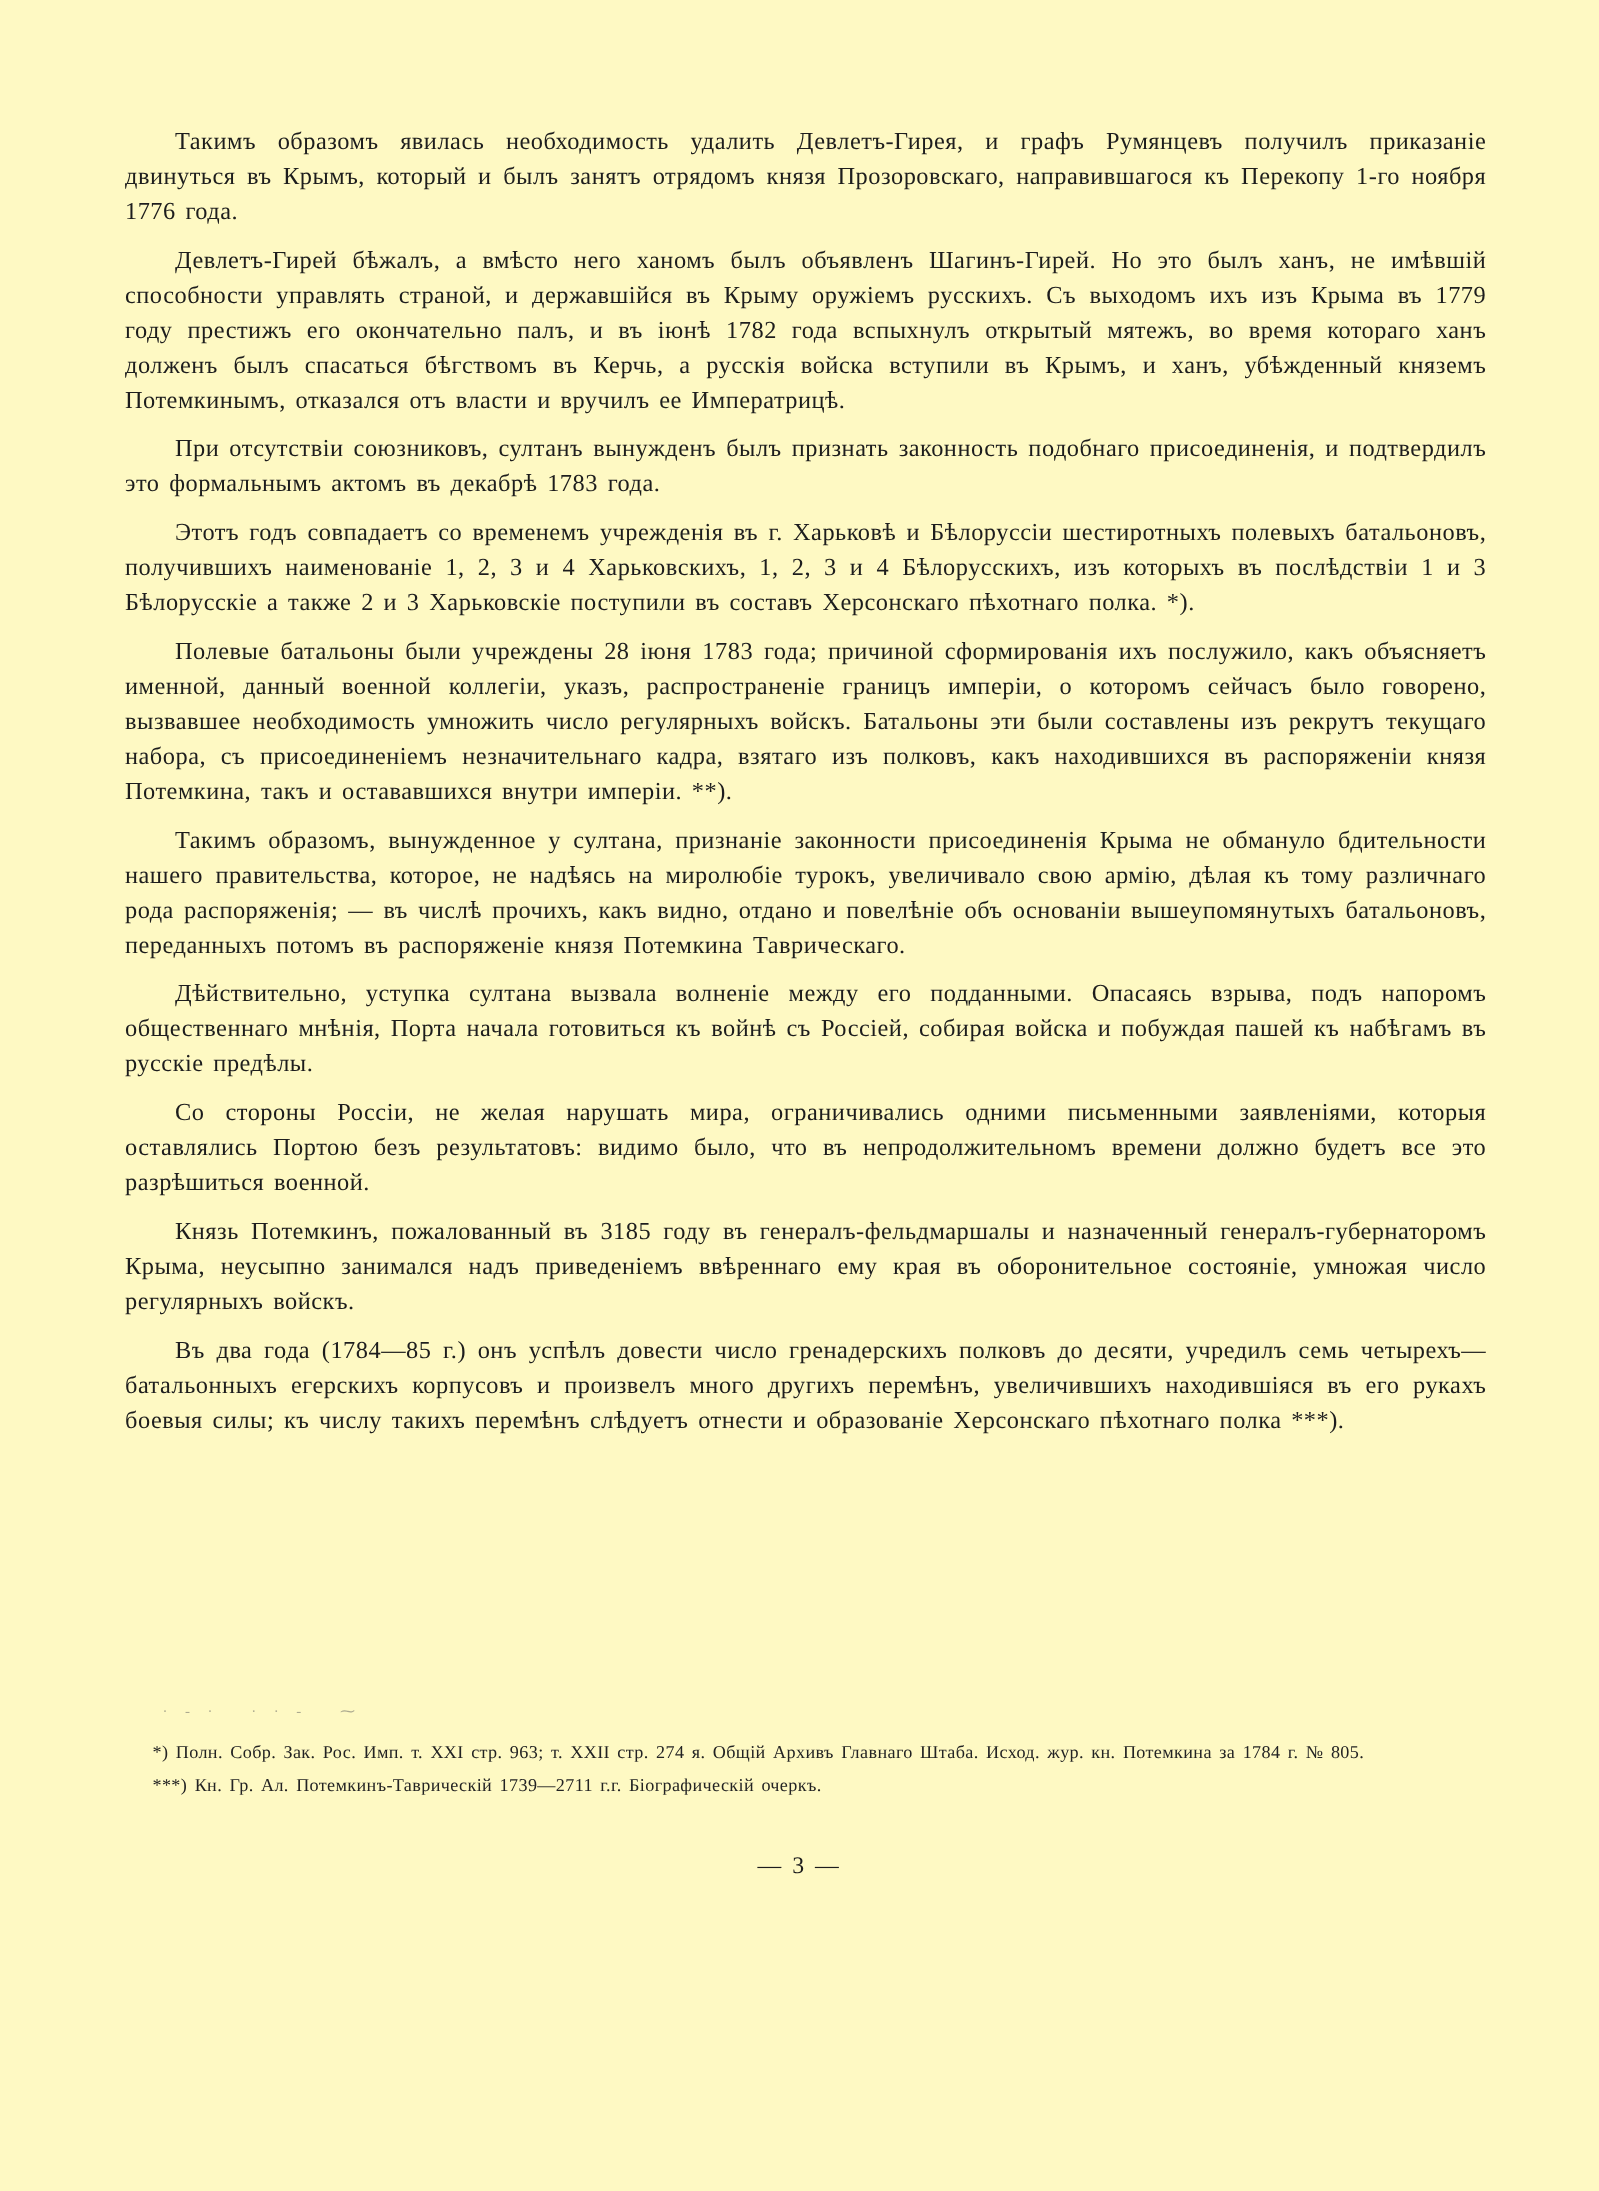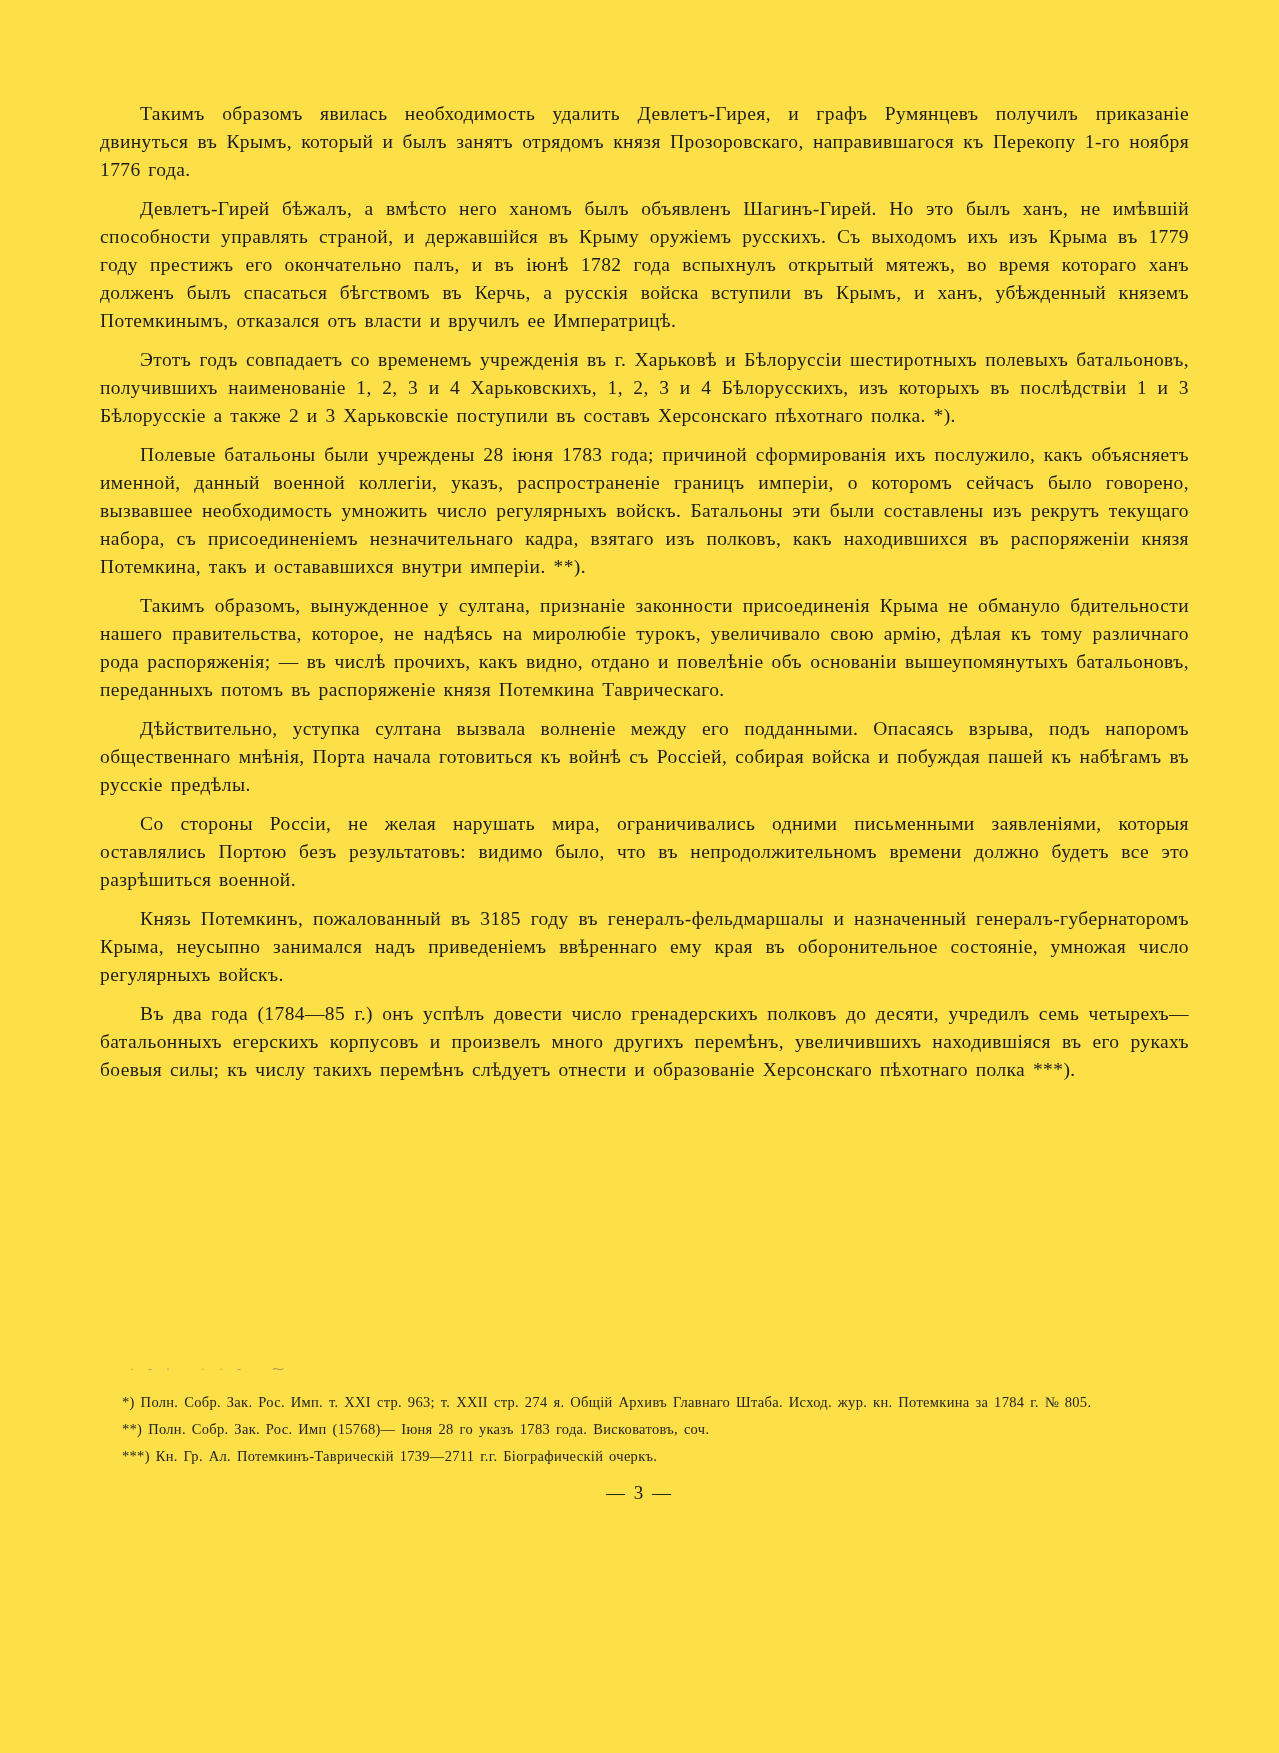--- a/index.html
+++ b/index.html
@@ -5,21 +5,21 @@
   html, body {
     margin: 0;
     padding: 0;
     background: #d8d8d4;
   }
   .page {
     position: relative;
     width: 1279px;
     height: 1753px;
     margin: 0 auto;
-    background: #fde047;
+    background: #fef9c3;
     color: #1d1d1d;
     font-family: "Liberation Serif", "DejaVu Serif", serif;
     box-sizing: border-box;
     padding: 100px 90px 0 100px;
     overflow: hidden;
   }
   .body-text p.para {
     margin: 0 0 11px 0;
     font-size: 19.5px;
     line-height: 28px;
@@ -68,32 +68,32 @@
   }
 </style>
 </head>
 <body>
 
 <div class="page">
 
   <div class="body-text">
     <p class="para">Такимъ образомъ явилась необходимость удалить Девлетъ-Гирея, и графъ Румянцевъ получилъ приказаніе двинуться въ Крымъ, который и былъ занятъ отрядомъ князя Прозоровскаго, направившагося къ Перекопу 1-го ноября 1776 года.</p>
     <p class="para">Девлетъ-Гирей бѣжалъ, а вмѣсто него ханомъ былъ объявленъ Шагинъ-Гирей. Но это былъ ханъ, не имѣвшій способности управлять страной, и державшійся въ Крыму оружіемъ русскихъ. Съ выходомъ ихъ изъ Крыма въ 1779 году престижъ его окончательно палъ, и въ іюнѣ 1782 года вспыхнулъ открытый мятежъ, во время котораго ханъ долженъ былъ спасаться бѣгствомъ въ Керчь, а русскія войска вступили въ Крымъ, и ханъ, убѣжденный княземъ Потемкинымъ, отказался отъ власти и вручилъ ее Императрицѣ.</p>
+    <p class="para">При отсутствіи союзниковъ, султанъ вынужденъ былъ признать законность подобнаго присоединенія, и подтвердилъ это формальнымъ актомъ въ декабрѣ 1783 года.</p>
     <p class="para">Этотъ годъ совпадаетъ со временемъ учрежденія въ г. Харьковѣ и Бѣлоруссіи шестиротныхъ полевыхъ батальоновъ, получившихъ наименованіе 1, 2, 3 и 4 Харьковскихъ, 1, 2, 3 и 4 Бѣлорусскихъ, изъ которыхъ въ послѣдствіи 1 и 3 Бѣлорусскіе а также 2 и 3 Харьковскіе поступили въ составъ Херсонскаго пѣхотнаго полка. *).</p>
     <p class="para">Полевые батальоны были учреждены 28 іюня 1783 года; причиной сформированія ихъ послужило, какъ объясняетъ именной, данный военной коллегіи, указъ, распространеніе границъ имперіи, о которомъ сейчасъ было говорено, вызвавшее необходимость умножить число регулярныхъ войскъ. Батальоны эти были составлены изъ рекрутъ текущаго набора, съ присоединеніемъ незначительнаго кадра, взятаго изъ полковъ, какъ находившихся въ распоряженіи князя Потемкина, такъ и остававшихся внутри имперіи. **).</p>
     <p class="para">Такимъ образомъ, вынужденное у султана, признаніе законности присоединенія Крыма не обмануло бдительности нашего правительства, которое, не надѣясь на миролюбіе турокъ, увеличивало свою армію, дѣлая къ тому различнаго рода распоряженія; — въ числѣ прочихъ, какъ видно, отдано и повелѣніе объ основаніи вышеупомянутыхъ батальоновъ, переданныхъ потомъ въ распоряженіе князя Потемкина Таврическаго.</p>
     <p class="para">Дѣйствительно, уступка султана вызвала волненіе между его подданными. Опасаясь взрыва, подъ напоромъ общественнаго мнѣнія, Порта начала готовиться къ войнѣ съ Россіей, собирая войска и побуждая пашей къ набѣгамъ въ русскіе предѣлы.</p>
     <p class="para">Со стороны Россіи, не желая нарушать мира, ограничивались одними письменными заявленіями, которыя оставлялись Портою безъ результатовъ: видимо было, что въ непродолжительномъ времени должно будетъ все это разрѣшиться военной.</p>
     <p class="para">Князь Потемкинъ, пожалованный въ 3185 году въ генералъ-фельдмаршалы и назначенный генералъ-губернаторомъ Крыма, неусыпно занимался надъ приведеніемъ ввѣреннаго ему края въ оборонительное состояніе, умножая число регулярныхъ войскъ.</p>
     <p class="para">Въ два года (1784—85 г.) онъ успѣлъ довести число гренадерскихъ полковъ до десяти, учредилъ семь четырехъ—батальонныхъ егерскихъ корпусовъ и произвелъ много другихъ перемѣнъ, увеличившихъ находившіяся въ его рукахъ боевыя силы; къ числу такихъ перемѣнъ слѣдуетъ отнести и образованіе Херсонскаго пѣхотнаго полка ***).</p>
   </div>
 
   <div class="separator-marks">·-· ··- ⁓</div>
 
   <div class="footnotes">
     <p class="footnote">*) Полн. Собр. Зак. Рос. Имп. т. XXI стр. 963; т. XXII стр. 274 я. Общій Архивъ Главнаго Штаба. Исход. жур. кн. Потемкина за 1784 г. № 805.</p>
-    <p class="footnote">**) Полн. Собр. Зак. Рос. Имп (15768)— Іюня 28 го указъ 1783 года. Висковатовъ, соч.</p>
     <p class="footnote">***) Кн. Гр. Ал. Потемкинъ-Таврическій 1739—2711 г.г. Біографическій очеркъ.</p>
   </div>
 
   <div class="page-number">— 3 —</div>
 
 </div>
 
 </body></html>

